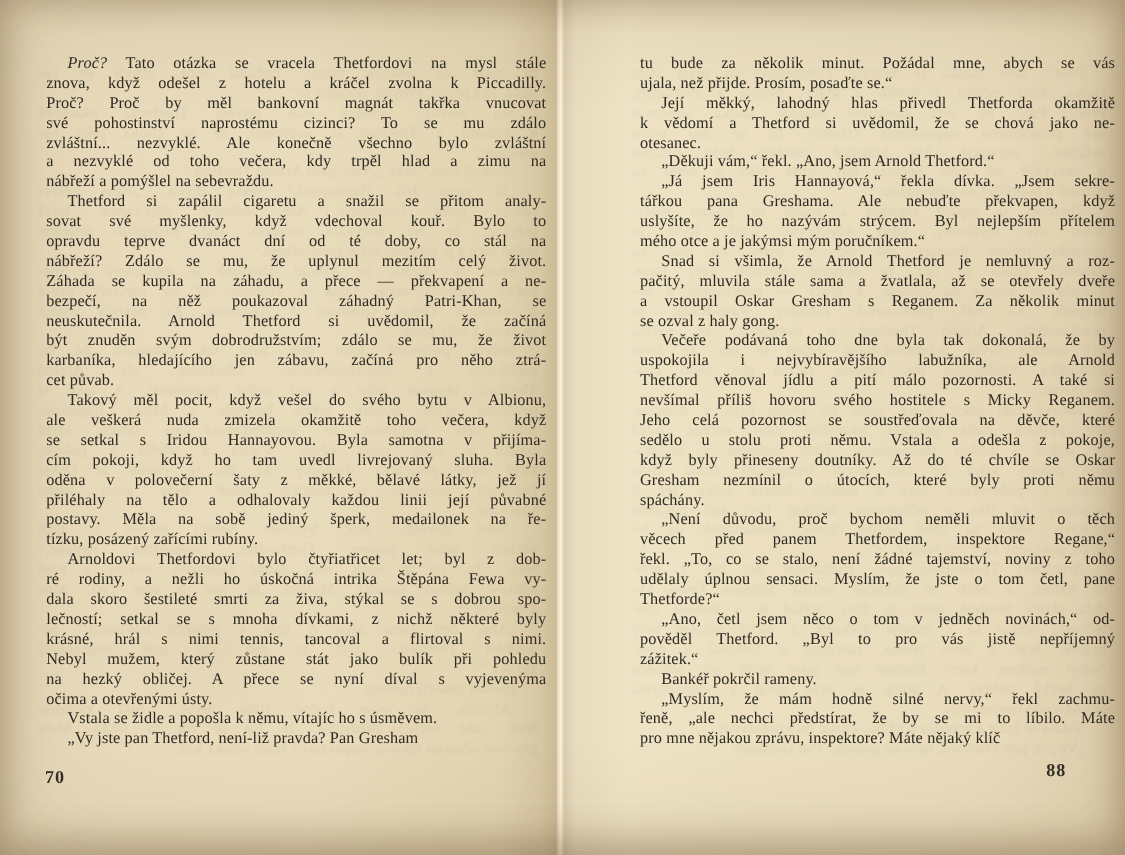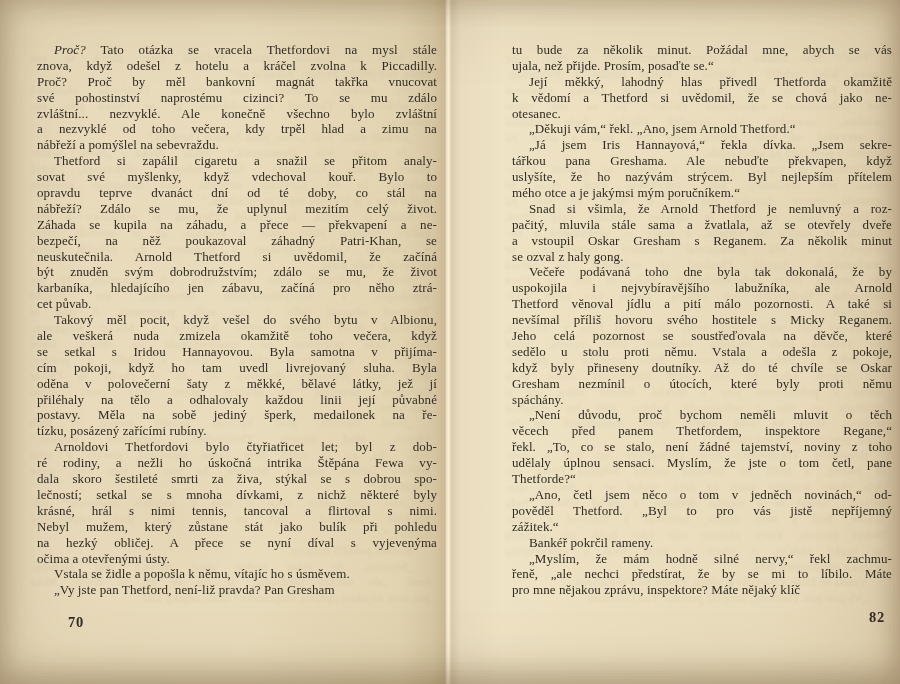--- a/index.html
+++ b/index.html
@@ -64,21 +64,21 @@
     filter:blur(.8px);
     color:#55604b;opacity:.075;
     pointer-events:none;
   }
   .ghost-left{left:30px;width:400px;}
   .ghost-right{left:505px;width:380px;}
   .ghost .line{height:15.9px;line-height:15.9px;overflow:hidden;}
 
   .pagenum{
     position:absolute;
-    font-size:14.5px;font-weight:bold;color:#332e26;letter-spacing:.8px;margin-left:32px;
+    font-size:14.5px;font-weight:bold;color:#332e26;letter-spacing:.8px;
   }
   .pagenum-left{left:36px;top:614px;}
   .pagenum-right{left:837px;top:609px;}
 </style>
 </head>
 <body>
 
 <div class="photo">
 
   <div class="page page-left"></div>
@@ -231,17 +231,17 @@
       <div class="line just ind">„Ano, četl jsem něco o tom v jedněch novinách,“ od-</div>
       <div class="line just">pověděl Thetford. „Byl to pro vás jistě nepříjemný</div>
       <div class="line">zážitek.“</div>
       <div class="line ind">Bankéř pokrčil rameny.</div>
       <div class="line just ind">„Myslím, že mám hodně silné nervy,“ řekl zachmu-</div>
       <div class="line just">řeně, „ale nechci předstírat, že by se mi to líbilo. Máte</div>
       <div class="line">pro mne nějakou zprávu, inspektore? Máte nějaký klíč</div>
     </div>
 
   <div class="pagenum pagenum-left">70</div>
-  <div class="pagenum pagenum-right">82</div>
+  <div class="pagenum pagenum-right">88</div>
 
   <div class="gutter"></div>
   <div class="vignette"></div>
 </div>
 
 </body></html>

